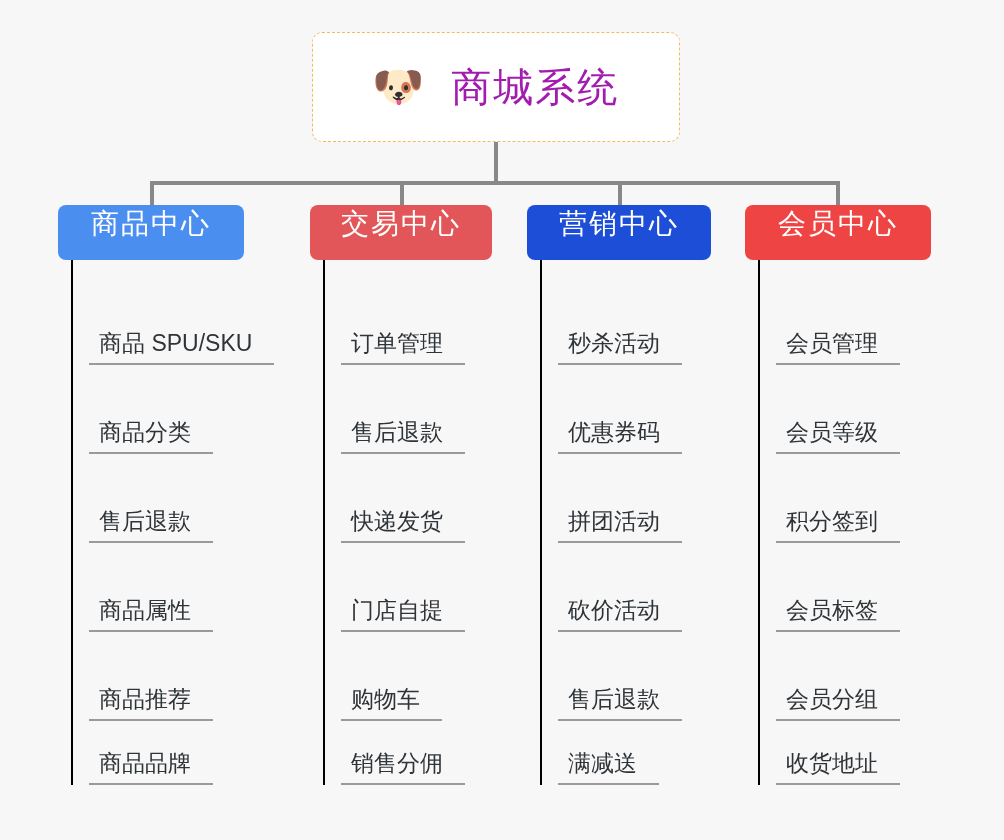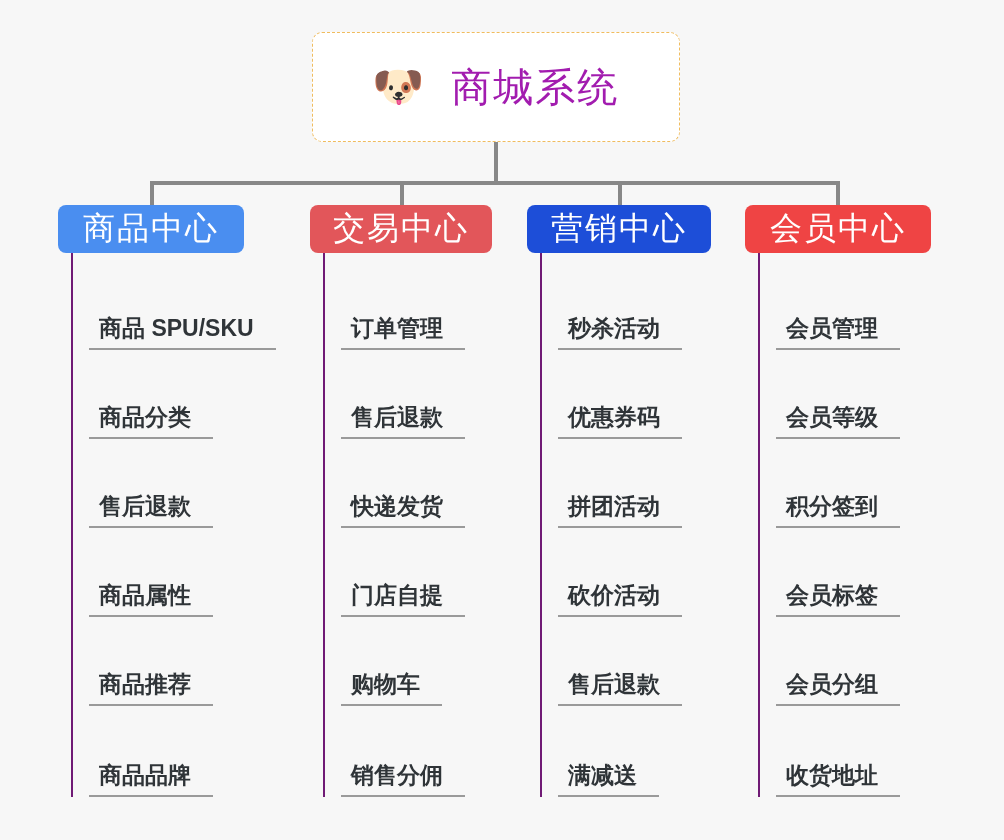--- a/index.html
+++ b/index.html
@@ -82,59 +82,57 @@
   .column {
     position: absolute;
     top: 205px;
   }
   .col-1 { left: 58px;  width: 186px; }
   .col-2 { left: 310px; width: 182px; }
   .col-3 { left: 527px; width: 184px; }
   .col-4 { left: 745px; width: 186px; }
 
   .cat-header {
-    height: 48px;
+    height: 55px;
     border-radius: 8px;
     display: flex;
-    align-items: center;
     justify-content: center;
     color: #ffffff;
-    font-size: 32px;
+    font-size: 28px;
     letter-spacing: 2px;
     box-sizing: border-box;
   }
 
   
   .leaf-list {
     position: relative;
     margin-top: 0;
-    padding-top: 8px;
+    padding-top: 16px;
     padding-left: 16px;
-    border-left: 2px solid #701a75;
+    border-left: 2px solid #000000;
     margin-left: 13px;
-    font-weight: bold;
   }
   .leaf-item {
     height: 89px;
     display: flex;
     align-items: flex-end;
     box-sizing: border-box;
   }
   .leaf-text {
     display: inline-block;
     font-size: 23px;
     color: #2f3438;
     line-height: 1.25;
     padding: 0 22px 5px 10px;
     border-bottom: 2px solid #9a9a9a;
     white-space: nowrap;
   }
 
   
-  .leaf-list .leaf-item:last-child { height: 91px; }
+  .leaf-list .leaf-item:last-child { height: 64px; }
 </style>
 </head>
 <body style="background: rgb(247, 247, 247);">
 
 <div id="chart">
 
   <div class="root-node" style="background: rgb(255, 255, 255); border-color: rgb(240, 188, 94);">
     <span class="root-emoji">🐶</span>
     <span class="root-title" style="color: #a21caf; margin-left: 12px;">商城系统</span>
   </div>

